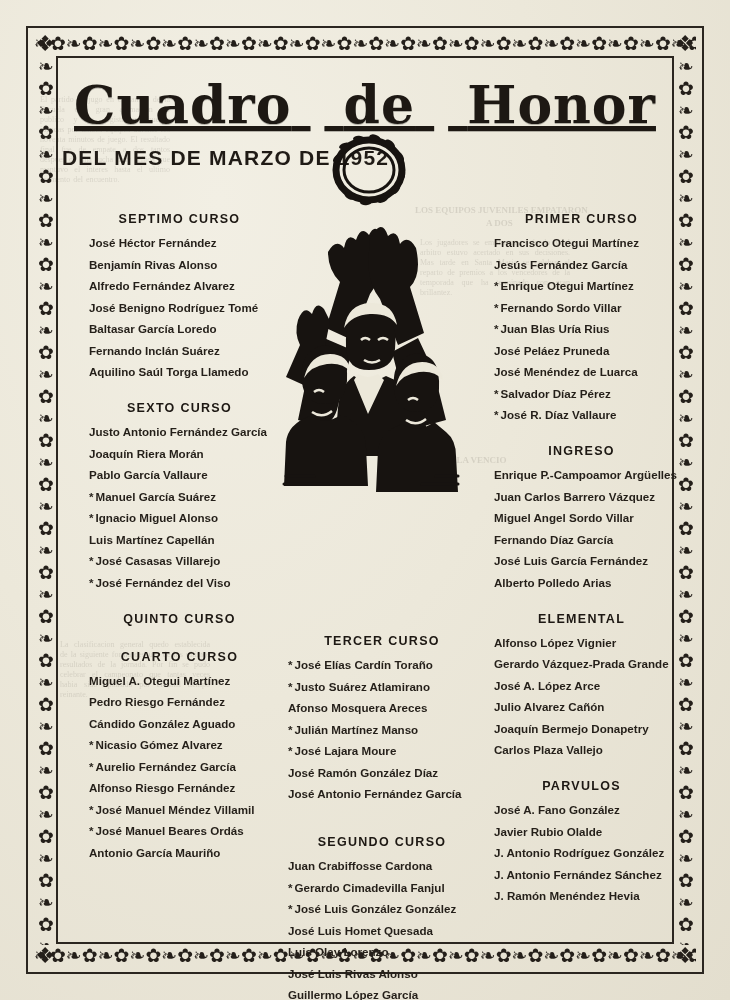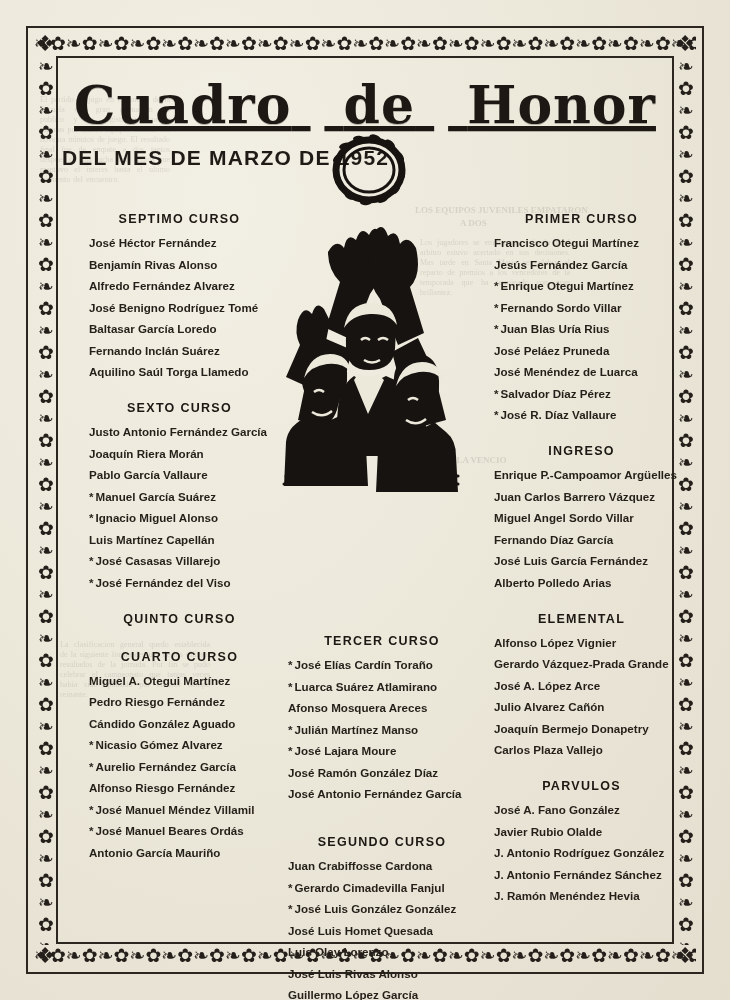--- a/index.html
+++ b/index.html
@@ -176,21 +176,21 @@
   .illo svg { display: block; }
 </style>
 </head>
 <body>
 
 <div id="page">
 
   <div id="ghost">
     <div class="ghost-col" style="left:40px; top:95px; width:130px;">El partido se jugo en el campo de la Escuela con gran animacion de publico y se registraron buenas jugadas por ambos equipos durante los noventa minutos de juego. El resultado final fue de empate a dos tantos despues de una lucha muy reñida que mantuvo el interes hasta el ultimo momento del encuentro.</div>
     <div class="ghost-title" style="left:415px; top:205px; font-size:9px; letter-spacing:0;">LOS EQUIPOS JUVENILES EMPATARON</div>
-    <div class="ghost-title" style="left:460px; top:218px; font-size:9px; letter-spacing:0;">A DOS</div>
+    <div class="ghost-title" style="left:486px; top:218px; font-size:9px; letter-spacing:0;">A DOS</div>
     <div class="ghost-col" style="left:420px; top:238px; width:150px;">Los jugadores se emplearon a fondo y el arbitro estuvo acertado en sus decisiones. Mas tarde en Santa Maria se celebro el reparto de premios a los vencedores de la temporada que ha terminado con gran brillantez.</div>
     <div class="ghost-title" style="left:430px; top:455px; font-size:9px; letter-spacing:0;">LOYOLA VENCIO</div>
     <div class="ghost-col" style="left:60px; top:640px; width:150px;">La clasificacion general quedo establecida de la siguiente forma despues de los ultimos resultados de la jornada. Por fin se pudo celebrar el campeonato que tantas veces habia sido aplazado por el mal tiempo reinante.</div>
   </div>
 
   <div class="frame-outer"></div>
   <div class="band band-top">❧✿❧✿❧✿❧✿❧✿❧✿❧✿❧✿❧✿❧✿❧✿❧✿❧✿❧✿❧✿❧✿❧✿❧✿❧✿❧✿❧✿❧✿❧✿❧✿❧✿❧✿❧✿❧✿❧✿❧✿</div>
   <div class="band band-bottom">❧✿❧✿❧✿❧✿❧✿❧✿❧✿❧✿❧✿❧✿❧✿❧✿❧✿❧✿❧✿❧✿❧✿❧✿❧✿❧✿❧✿❧✿❧✿❧✿❧✿❧✿❧✿❧✿❧✿❧✿</div>
   <div class="band band-left">❧✿❧✿❧✿❧✿❧✿❧✿❧✿❧✿❧✿❧✿❧✿❧✿❧✿❧✿❧✿❧✿❧✿❧✿❧✿❧✿❧✿❧✿❧✿❧✿❧✿❧✿❧✿❧✿❧✿❧✿</div>
   <div class="band band-right">❧✿❧✿❧✿❧✿❧✿❧✿❧✿❧✿❧✿❧✿❧✿❧✿❧✿❧✿❧✿❧✿❧✿❧✿❧✿❧✿❧✿❧✿❧✿❧✿❧✿❧✿❧✿❧✿❧✿❧✿</div>
@@ -342,21 +342,21 @@
         </div>
       </div>
 
       <div class="col col-mid">
         <div style="height:422px;"></div>
 
         <div class="section">
           <div class="section-title">TERCER CURSO</div>
           <ul class="names">
             <li><span class="star">*</span><span>José Elías Cardín Toraño</span></li>
-            <li><span class="star">*</span><span>Luarca Suárez Atlamirano</span></li>
+            <li><span class="star">*</span><span>Justo Suárez Atlamirano</span></li>
             <li><span>Afonso Mosquera Areces</span></li>
             <li><span class="star">*</span><span>Julián Martínez Manso</span></li>
             <li><span class="star">*</span><span>José Lajara Moure</span></li>
             <li><span>José Ramón González Díaz</span></li>
             <li><span>José Antonio Fernández García</span></li>
           </ul>
         </div>
 
         <div class="spacer-md"></div>
 

